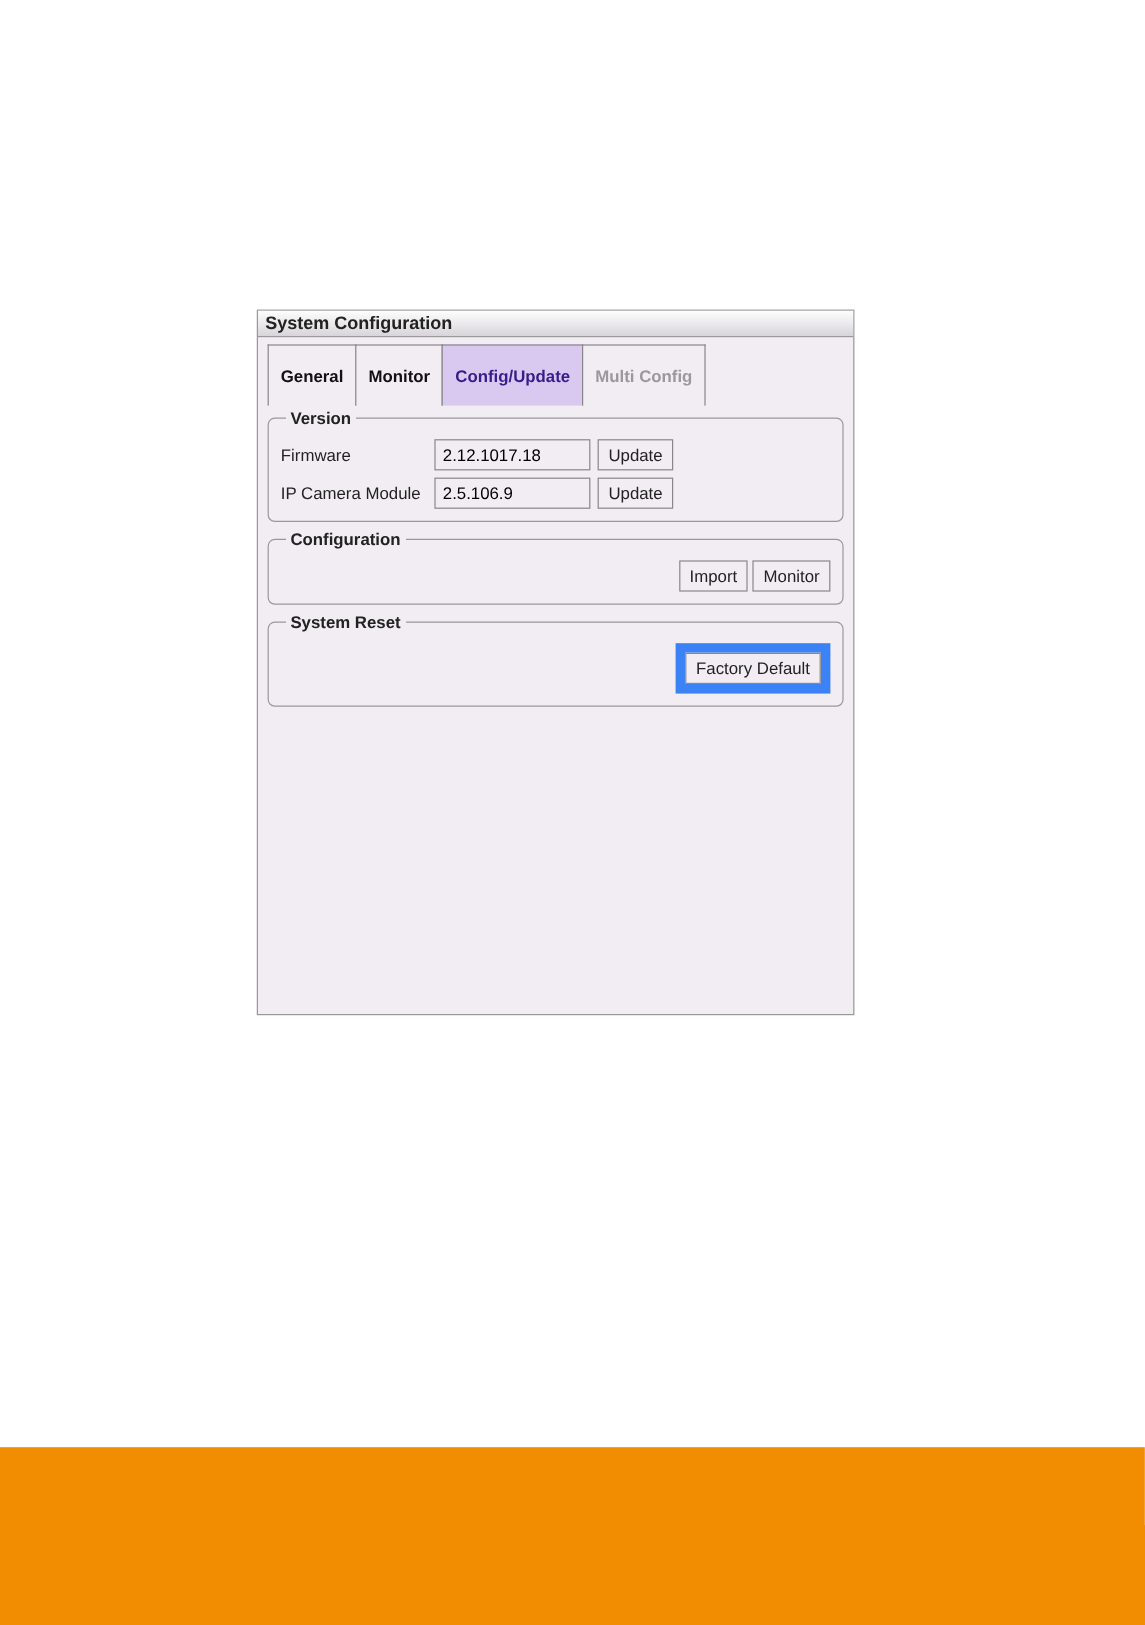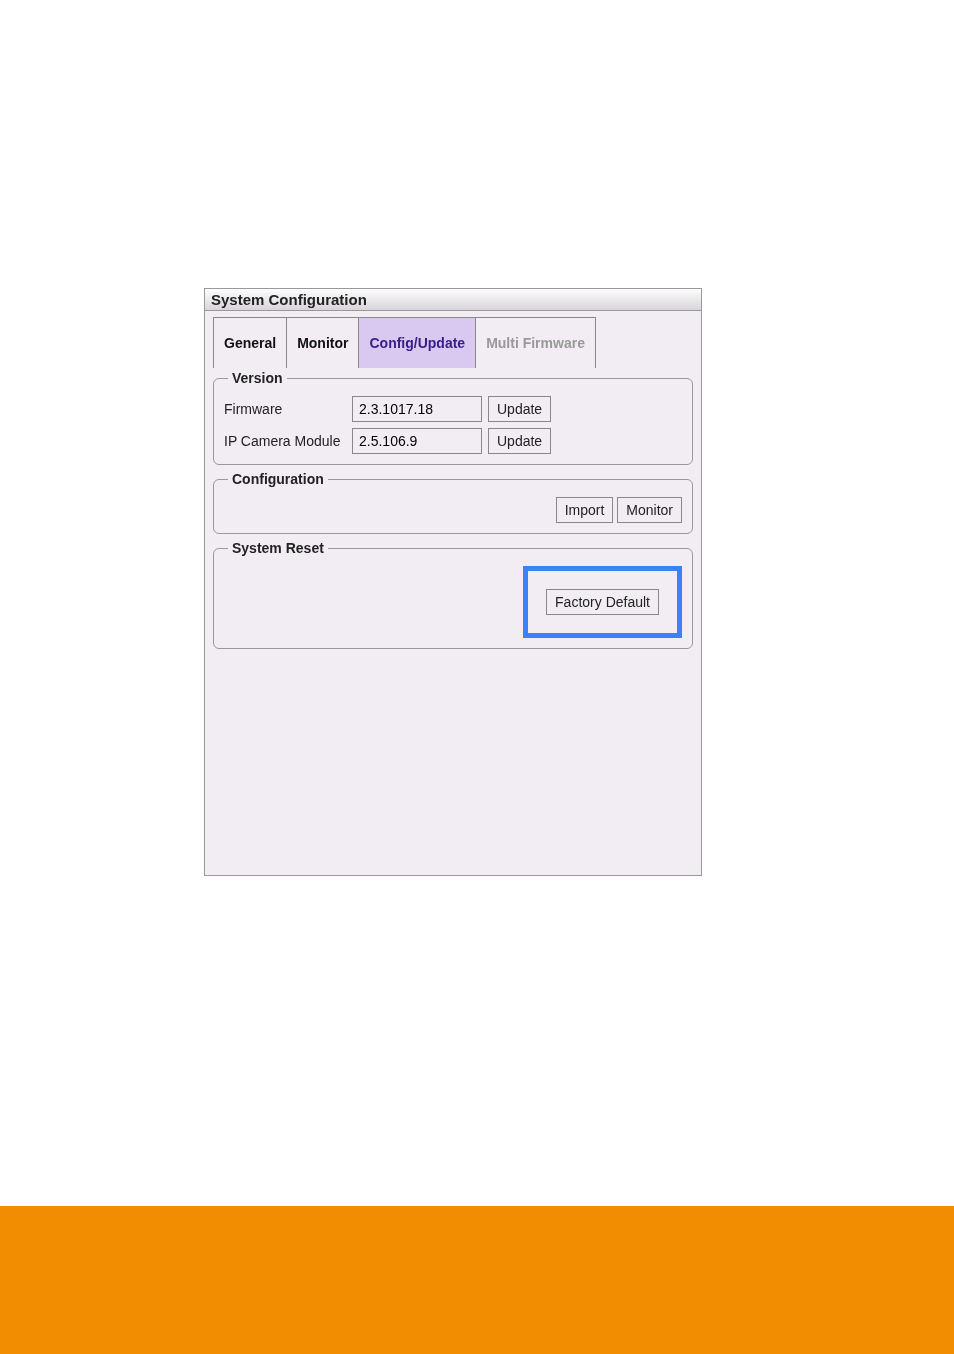--- a/index.html
+++ b/index.html
@@ -19,27 +19,26 @@
     .orange-bar {
       position: absolute;
       bottom: 0;
       left: 0;
       right: 0;
       height: 148px;
       background: #f28c00;
     }
     .window {
       position: absolute;
-      left: 204px;
+      left: 214px;
       top: 258px;
       width: 498px;
       height: 588px;
       background: #f1edf2;
       border: 1px solid #999;
-      margin-top: 30px;
     }
     .titlebar {
       height: 22px;
       background: linear-gradient(to bottom, #fdfdfd, #d8d5da);
       border-bottom: 1px solid #999;
       padding-left: 6px;
       font-weight: bold;
       font-size: 15px;
       line-height: 22px;
       color: #222;
@@ -112,48 +111,48 @@
       font-size: 14px;
       cursor: pointer;
       color: #222;
     }
     .center-row {
       display: flex;
       justify-content: flex-end;
       gap: 4px;
     }
     .factory-highlight {
-      border: 5px solid #3b82f6;
-      padding: 18px;
+      border: 8px solid #3b82f6;
+      padding: 0;
       display: inline-block;
     }
     .factory-highlight .btn {
       margin: 0;
     }
   </style>
 </head>
 <body>
 
 <div class="window">
   <div class="titlebar">System Configuration</div>
 
   <div class="tab-bar">
     <div class="tab">General</div>
     <div class="tab">Monitor</div>
     <div class="tab active">Config/Update</div>
-    <div class="tab disabled">Multi Firmware</div>
+    <div class="tab disabled">Multi Config</div>
   </div>
 
   <div class="tab-panel">
 
     <fieldset>
       <legend>Version</legend>
       <div class="row">
         <div class="row-label">Firmware</div>
-        <div class="value-box">2.3.1017.18</div>
+        <div class="value-box">2.12.1017.18</div>
         <button class="btn">Update</button>
       </div>
       <div class="row">
         <div class="row-label">IP Camera Module</div>
         <div class="value-box">2.5.106.9</div>
         <button class="btn">Update</button>
       </div>
     </fieldset>
 
     <fieldset>

